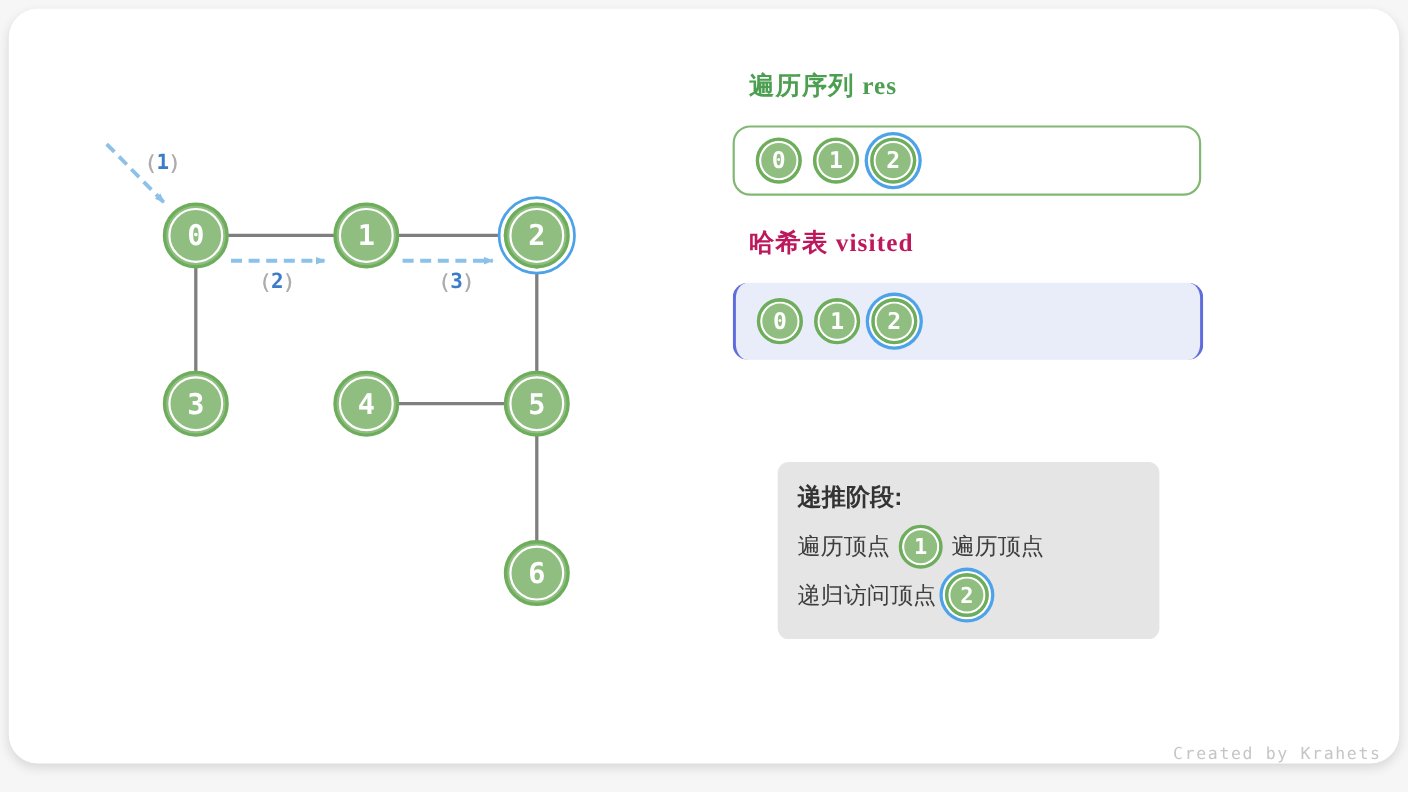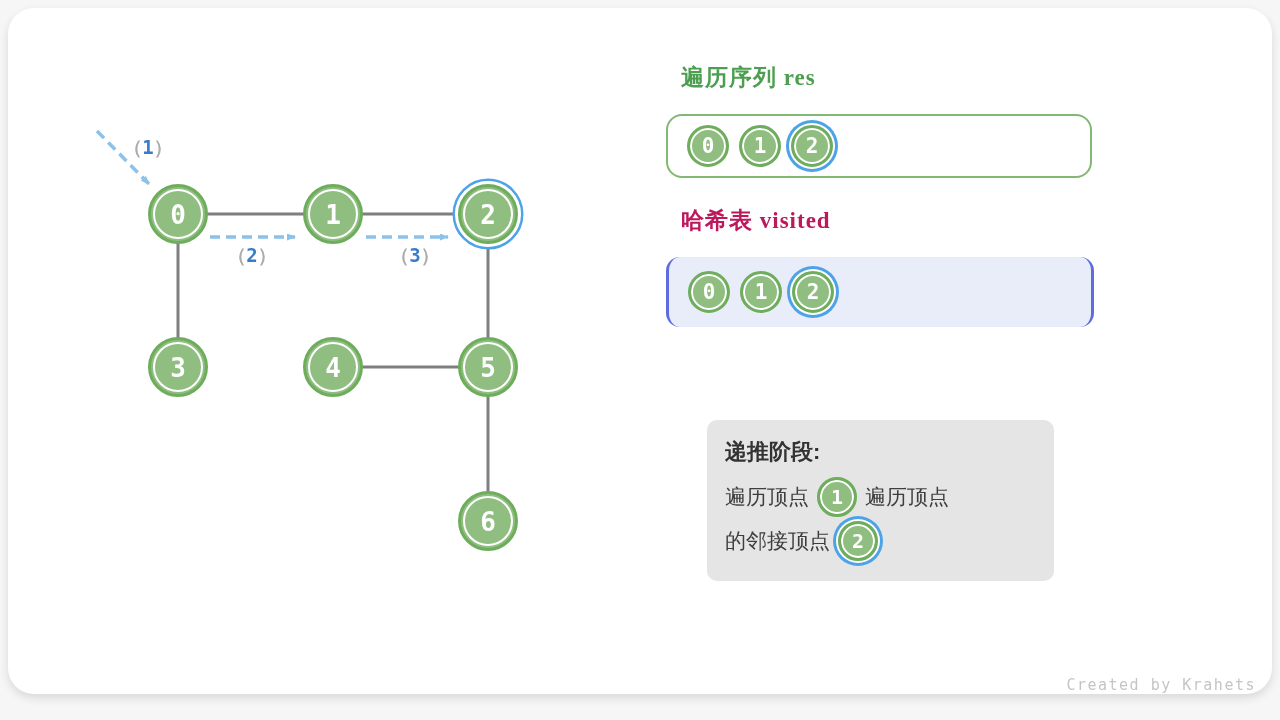--- a/index.html
+++ b/index.html
@@ -157,21 +157,21 @@
 <div class="info-box">
   <div class="info-heading">递推阶段:</div>
   <div class="info-line">
     <span>遍历顶点</span>
     <span class="cells-inline" style="display:flex;align-items:center;">
         <div class="cell">1</div>
       </span>
     <span>遍历顶点</span>
   </div>
   <div class="info-line">
-    <span>的邻接顶点</span>
+    <span>递归访问顶点</span>
     <span class="cells-inline" style="display:flex;align-items:center;">
         <div class="cell hl">2</div>
       </span>
     <span></span>
   </div>
 </div>
 
 <div class="watermark">Created by Krahets</div>
 
 </body></html>

